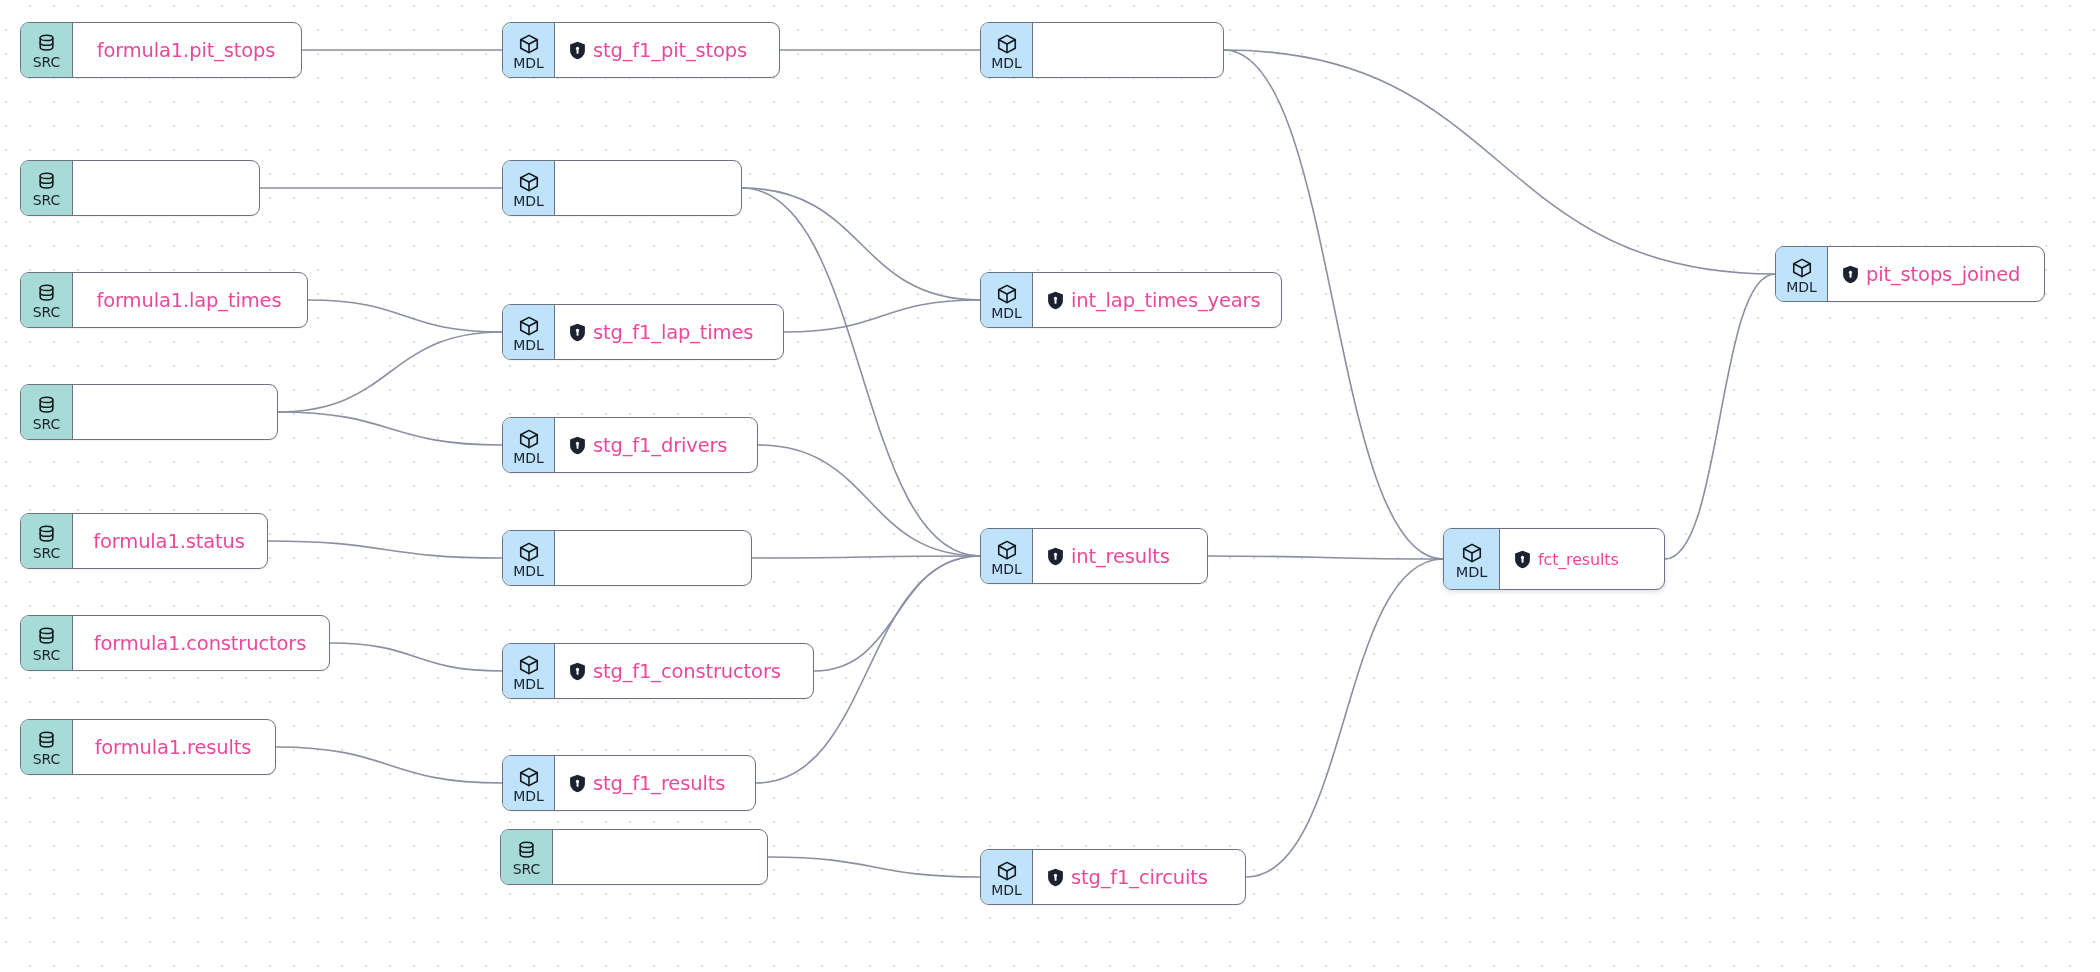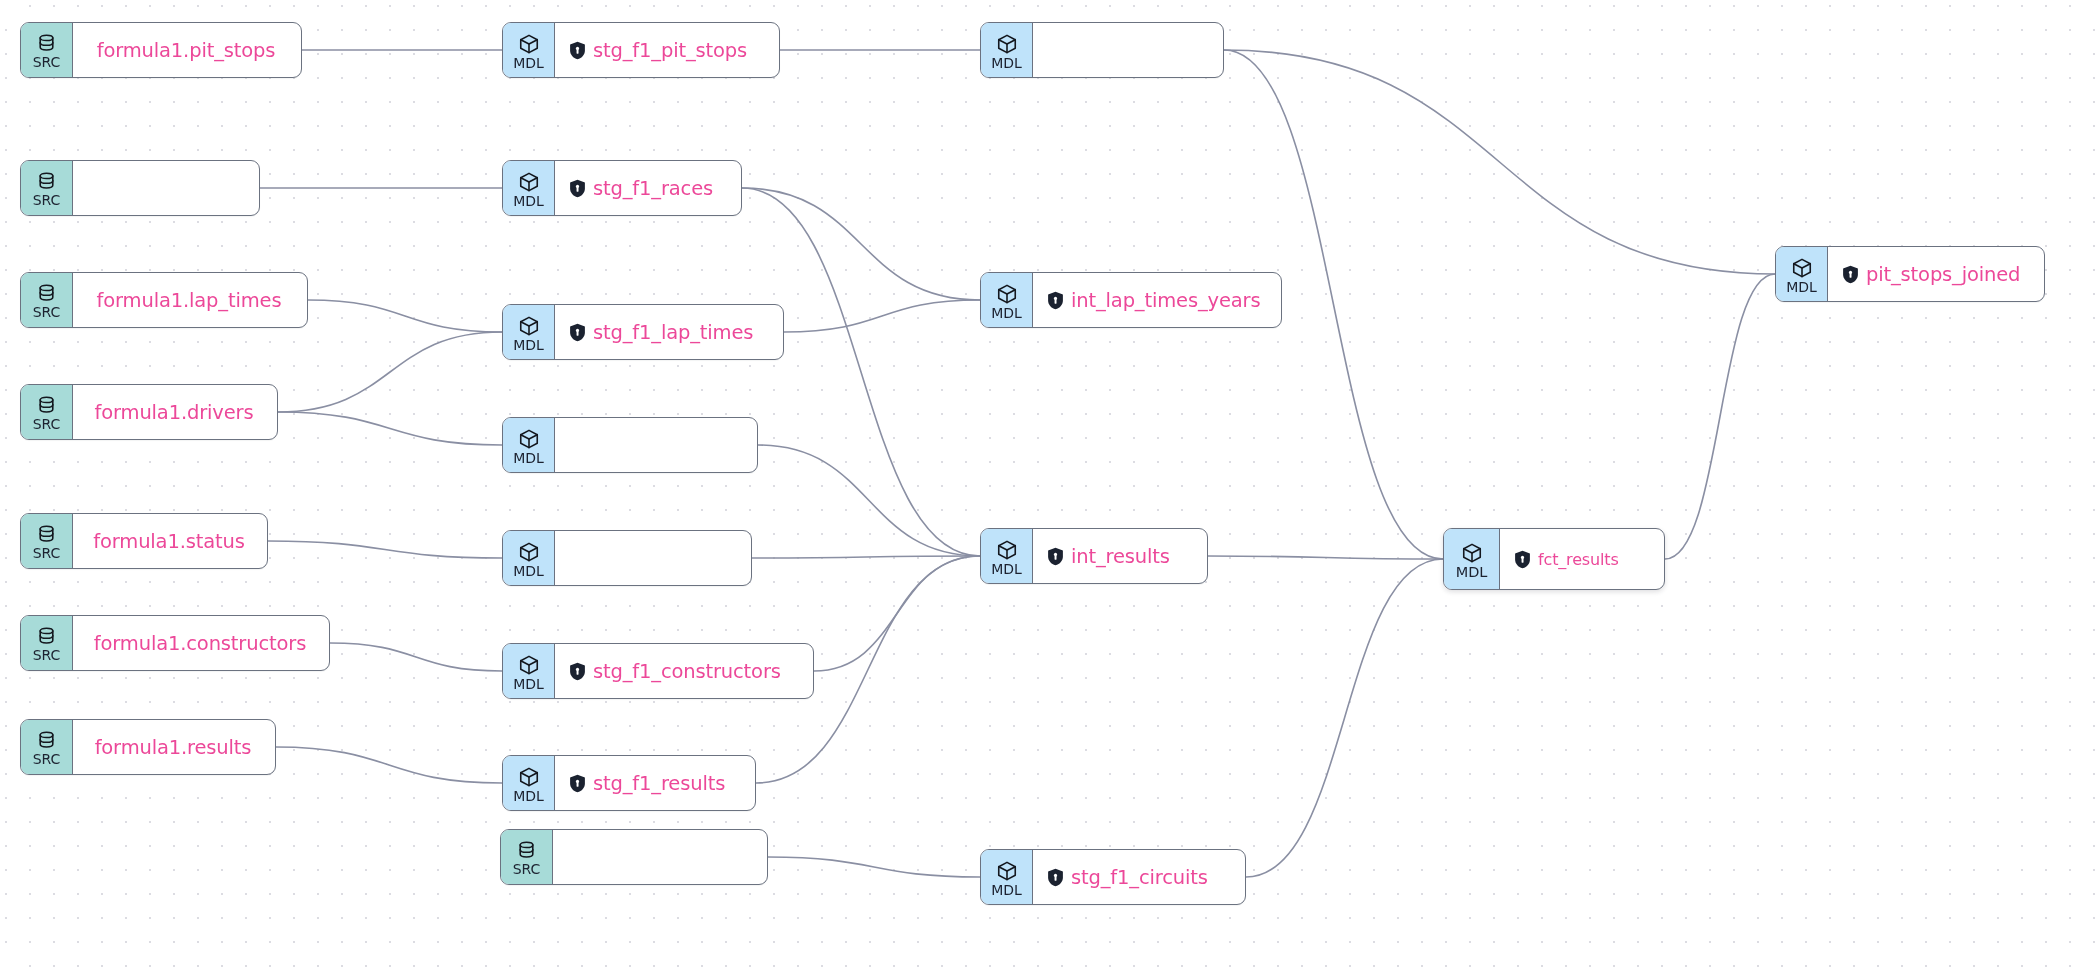--- a/index.html
+++ b/index.html
@@ -162,23 +162,20 @@
         <div class="badge src">
           <span>
             <svg width="21" height="21" viewBox="0 0 24 24" fill="none" stroke="#14181f" stroke-width="1.8" stroke-linecap="round" stroke-linejoin="round">
               <ellipse cx="12" cy="5.6" rx="7.2" ry="3"></ellipse>
               <path d="M4.8 5.6v5.4c0 1.66 3.22 3 7.2 3s7.2-1.34 7.2-3V5.6"></path>
               <path d="M4.8 11v5.4c0 1.66 3.22 3 7.2 3s7.2-1.34 7.2-3V11"></path>
             </svg>
           </span>
           <span class="tag">SRC</span>
         </div>
-        <div class="body center">
-          <span class="label">formula1.drivers</span>
-        </div>
       </div>
       <div class="node" style="left: 20px; top: 513px; width: 248px;">
         <div class="badge src">
           <span>
             <svg width="21" height="21" viewBox="0 0 24 24" fill="none" stroke="#14181f" stroke-width="1.8" stroke-linecap="round" stroke-linejoin="round">
               <ellipse cx="12" cy="5.6" rx="7.2" ry="3"></ellipse>
               <path d="M4.8 5.6v5.4c0 1.66 3.22 3 7.2 3s7.2-1.34 7.2-3V5.6"></path>
               <path d="M4.8 11v5.4c0 1.66 3.22 3 7.2 3s7.2-1.34 7.2-3V11"></path>
             </svg>
           </span>
@@ -256,30 +253,20 @@
         <div class="badge mdl">
           <span>
             <svg width="22" height="22" viewBox="0 0 24 24" fill="none" stroke="#14181f" stroke-width="1.75" stroke-linecap="round" stroke-linejoin="round">
               <path d="M12 2.6 21 7.3v9.4L12 21.4 3 16.7V7.3z"></path>
               <path d="M3 7.3 12 12l9-4.7"></path>
               <path d="M12 12v9.4"></path>
             </svg>
           </span>
           <span class="tag">MDL</span>
         </div>
-        <div class="body">
-          <span>
-            <svg class="shield" width="17" height="19" viewBox="0 0 20 22" fill="#1b2230">
-              <path d="M10 0.6 1.3 3.8v7.1c0 5.1 3.6 8.9 8.7 10.5 5.1-1.6 8.7-5.4 8.7-10.5V3.8z"></path>
-              <rect x="8.9" y="9.3" width="2.3" height="5.6" rx="1.1" fill="#ffffff"></rect>
-              <circle cx="10" cy="8.6" r="1.9" fill="#ffffff"></circle>
-            </svg>
-          </span>
-          <span class="label">stg_f1_races</span>
-        </div>
       </div>
       <div class="node" style="left: 502px; top: 304px; width: 282px;">
         <div class="badge mdl">
           <span>
             <svg width="22" height="22" viewBox="0 0 24 24" fill="none" stroke="#14181f" stroke-width="1.75" stroke-linecap="round" stroke-linejoin="round">
               <path d="M12 2.6 21 7.3v9.4L12 21.4 3 16.7V7.3z"></path>
               <path d="M3 7.3 12 12l9-4.7"></path>
               <path d="M12 12v9.4"></path>
             </svg>
           </span>
@@ -299,20 +286,30 @@
       <div class="node" style="left: 502px; top: 417px; width: 256px;">
         <div class="badge mdl">
           <span>
             <svg width="22" height="22" viewBox="0 0 24 24" fill="none" stroke="#14181f" stroke-width="1.75" stroke-linecap="round" stroke-linejoin="round">
               <path d="M12 2.6 21 7.3v9.4L12 21.4 3 16.7V7.3z"></path>
               <path d="M3 7.3 12 12l9-4.7"></path>
               <path d="M12 12v9.4"></path>
             </svg>
           </span>
           <span class="tag">MDL</span>
+        </div>
+        <div class="body">
+          <span>
+            <svg class="shield" width="17" height="19" viewBox="0 0 20 22" fill="#1b2230">
+              <path d="M10 0.6 1.3 3.8v7.1c0 5.1 3.6 8.9 8.7 10.5 5.1-1.6 8.7-5.4 8.7-10.5V3.8z"></path>
+              <rect x="8.9" y="9.3" width="2.3" height="5.6" rx="1.1" fill="#ffffff"></rect>
+              <circle cx="10" cy="8.6" r="1.9" fill="#ffffff"></circle>
+            </svg>
+          </span>
+          <span class="label">stg_f1_drivers</span>
         </div>
       </div>
       <div class="node" style="left: 502px; top: 530px; width: 250px;">
         <div class="badge mdl">
           <span>
             <svg width="22" height="22" viewBox="0 0 24 24" fill="none" stroke="#14181f" stroke-width="1.75" stroke-linecap="round" stroke-linejoin="round">
               <path d="M12 2.6 21 7.3v9.4L12 21.4 3 16.7V7.3z"></path>
               <path d="M3 7.3 12 12l9-4.7"></path>
               <path d="M12 12v9.4"></path>
             </svg>

